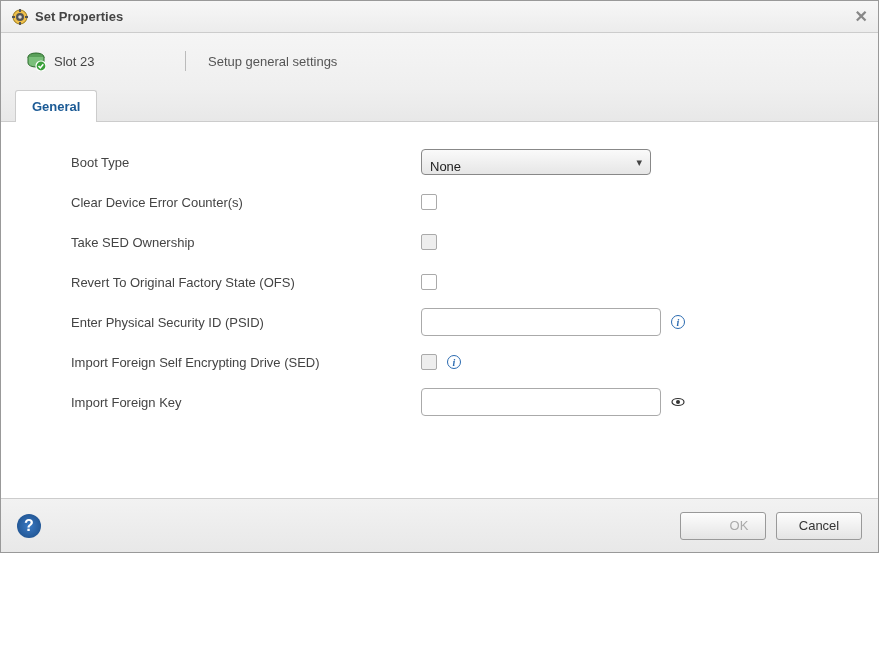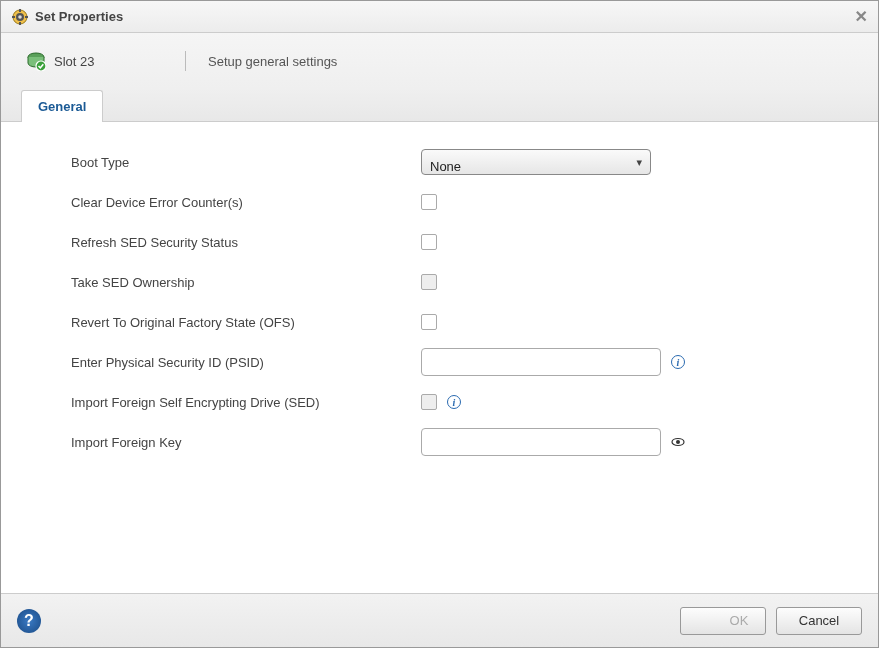--- a/index.html
+++ b/index.html
@@ -1,34 +1,34 @@
 <!DOCTYPE html>
 <html><head>
 <meta charset="utf-8">
 <style>
 * { box-sizing: border-box; margin: 0; padding: 0; }
 body { font-family: Arial, Helvetica, sans-serif; font-size: 13px; color: #333; background: #fff; }
 
-.dialog { width: 879px; height: 648px; border: 1px solid #999; background: #f5f5f5; display: flex; flex-direction: column; position: relative; }
+.dialog { width: 879px; height: 553px; border: 1px solid #999; background: #f5f5f5; display: flex; flex-direction: column; position: relative; }
 
 
 .titlebar { height: 32px; background: linear-gradient(#f7f7f7, #ececec); border-bottom: 1px solid #ccc; display: flex; align-items: center; padding: 0 10px; }
 .titlebar-icon { width: 18px; height: 18px; margin-right: 6px; position: relative; }
 .titlebar-title { font-weight: bold; color: #444; flex: 1; }
 .titlebar-close { font-size: 16px; color: #888; cursor: pointer; font-weight: bold; }
 
 
 .header-section { display: flex; align-items: center; padding: 18px 0; background: linear-gradient(#f5f5f5, #efefef); }
 .header-left { width: 185px; display: flex; align-items: center; padding-left: 25px; border-right: 1px solid #bbb; }
 .slot-icon { width: 20px; height: 20px; margin-right: 8px; position: relative; }
 .slot-label { color: #444; }
 .header-right { padding-left: 22px; display: flex; align-items: center; color: #555; }
 
 
-.tabs-row { display: flex; align-items: flex-end; padding-left: 20px; background: linear-gradient(#efefef, #e8e8e8); border-bottom: 1px solid #ccc; }
+.tabs-row { display: flex; align-items: flex-end; padding-left: 14px; background: linear-gradient(#efefef, #e8e8e8); border-bottom: 1px solid #ccc; }
 .tab { padding: 8px 16px; border: 1px solid #ccc; border-bottom: none; background: #fff; margin-right: 4px; color: #1b5a95; font-weight: bold; position: relative; top: 1px; border-top-left-radius: 3px; border-top-right-radius: 3px; }
 
 
 .body { flex: 1; background: #fff; padding: 20px 56px 20px 70px; overflow: auto; }
 .form-row { display: flex; align-items: center; min-height: 40px; }
 .form-label { width: 350px; color: #444; }
 .form-control-cell { display: flex; align-items: center; gap: 10px; }
 .select { width: 230px; height: 26px; border: 1px solid #888; border-radius: 4px; background: linear-gradient(#fafafa, #e6e6e6); padding: 0 24px 0 8px; color: #222; font-size: 13px; position: relative; display: flex; align-items: flex-end; cursor: pointer; }
 .select-caret { position: absolute; right: 8px; top: 50%; transform: translateY(-50%); font-size: 11px; color: #444; }
 .checkbox { width: 16px; height: 16px; border: 1px solid #aaa; border-radius: 2px; background: #fff; cursor: pointer; }
@@ -96,26 +96,20 @@
       </div>
     </div>
 
     <div class="form-row">
       <div class="form-label">Clear Device Error Counter(s)</div>
       <div class="form-control-cell">
         <div class="checkbox"></div>
       </div>
     </div>
 
-    <div class="form-row">
-      <div class="form-label">Refresh SED Security Status</div>
-      <div class="form-control-cell">
-        <div class="checkbox"></div>
-      </div>
-    </div>
 
     <div class="form-row">
       <div class="form-label">Take SED Ownership</div>
       <div class="form-control-cell">
         <div class="checkbox disabled"></div>
       </div>
     </div>
 
     <div class="form-row">
       <div class="form-label">Revert To Original Factory State (OFS)</div>

